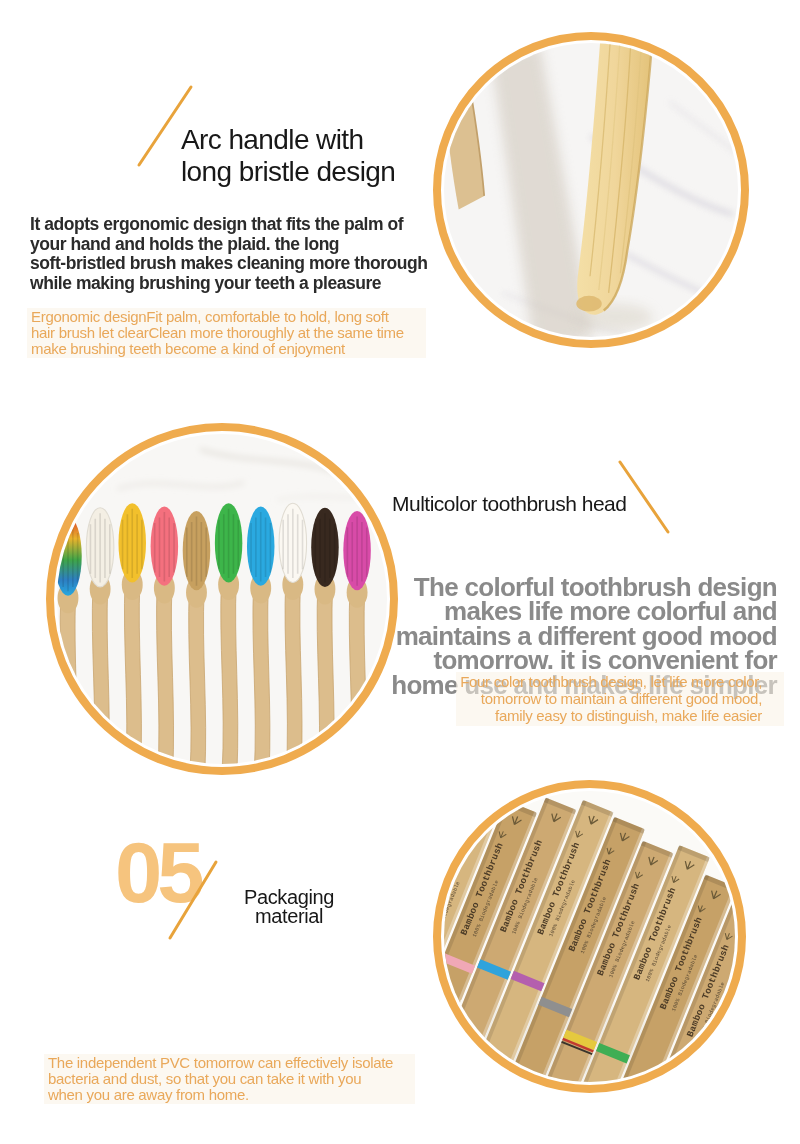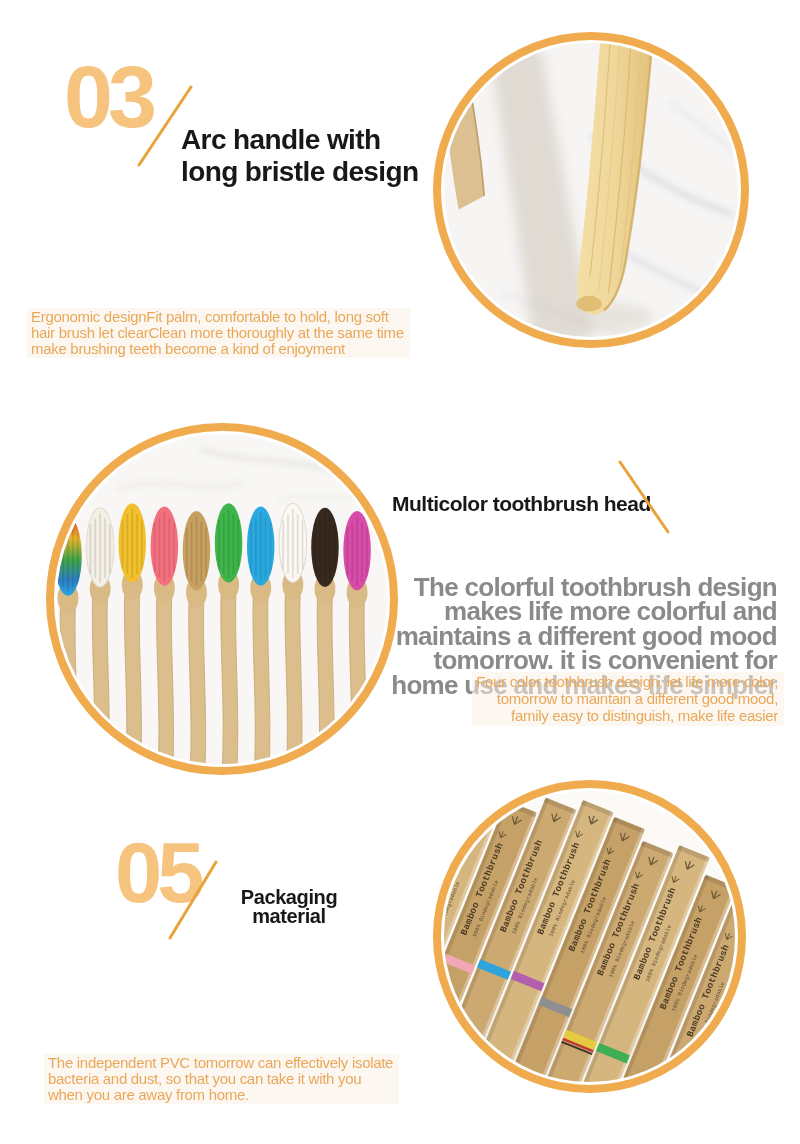--- a/index.html
+++ b/index.html
@@ -10,52 +10,55 @@
   .pre{white-space:pre-line;}
   .big-num{
     position:absolute;color:var(--number,#F6C47E);font-weight:700;line-height:1;
     letter-spacing:-5px;
   }
   #num3{left:64px;top:53px;font-size:88px;}
   #num4{left:644px;top:431px;font-size:80px;letter-spacing:-4px;}
   #num5{left:95px;top:830px;font-size:85px;margin-left:20px;}
   svg.slash{position:absolute;overflow:visible;}
   svg.slash line{stroke:var(--slash,#E8A33B);stroke-width:3;stroke-linecap:round;}
-  .title{position:absolute;font-weight:700;color:#181818;}
+  .title{position:absolute;font-weight:400;color:#181818;}
   #title3{left:181px;top:124px;font-size:28px;line-height:32px;letter-spacing:-0.6px;}
   #label4{left:392px;top:492px;font-size:21px;letter-spacing:-0.5px;}
   #title5{left:231px;top:888px;width:116px;text-align:center;font-size:20px;line-height:18.5px;letter-spacing:-0.4px;}
   .body-text{position:absolute;font-weight:700;}
   #body3{left:30px;top:215px;font-size:17.5px;line-height:19.7px;letter-spacing:-0.45px;color:var(--dark-text,#2B2B2B);}
   #body4{right:23px;top:575px;font-size:26px;line-height:24.4px;letter-spacing:-0.7px;color:var(--gray-text,#8A8A8A);text-align:right;}
   #body5{left:47px;top:954px;font-size:22.5px;line-height:21.2px;letter-spacing:-0.5px;color:#1E1E1E;}
-  .note-text{position:absolute;font-weight:400;color:var(--note-text,#E9A85A);background:rgba(250,243,229,0.55);padding:1px 6px 2px 4px;}
+  .note-text{position:absolute;font-weight:400;color:var(--note-text,#E9A85A);background:rgba(250,243,229,0.55);padding:1px 22px 2px 4px;}
   #note3{left:27px;top:308px;font-size:15px;line-height:15.8px;letter-spacing:-0.3px;}
   #note4{right:16px;top:672px;font-size:15px;line-height:17px;letter-spacing:-0.3px;text-align:right;}
   #note5{left:44px;top:1054px;font-size:15px;line-height:15.8px;letter-spacing:-0.3px;}
   .photo-circle{
     position:absolute;border:8px solid var(--ring,#EFAB4E);border-radius:50%;
     background:#ffffff;padding:3px;box-sizing:border-box;
   }
   .photo-circle svg{display:block;width:100%;height:100%;border-radius:50%;}
   #circle1{left:433px;top:32px;width:316px;height:316px;}
   #circle2{left:46px;top:423px;width:352px;height:352px;}
   #circle3{left:433px;top:780px;width:313px;height:313px;}
 </style>
 </head>
 <body>
 
 <div class="page">
 
-  <div class="big-num" id="num3">03</div>
   <svg class="slash" style="left:132px;top:83px" width="64" height="86">
     <line x1="59" y1="4" x2="7" y2="82"></line>
   </svg>
   <div class="title pre" id="title3">Arc handle with
 long bristle design</div>
+  <div class="body-text pre" id="body3">It adopts ergonomic design that fits the palm of
+your hand and holds the plaid. the long
+soft-bristled brush makes cleaning more thorough
+while making brushing your teeth a pleasure</div>
   <div class="note-text pre" id="note3">Ergonomic designFit palm, comfortable to hold, long soft
 hair brush let clearClean more thoroughly at the same time
 make brushing teeth become a kind of enjoyment</div>
 
   <div class="photo-circle" id="circle1">
     <svg viewBox="0 0 300 300">
       <defs>
         <linearGradient id="handleGrad" x1="0" y1="0" x2="1" y2="0">
           <stop offset="0" stop-color="#F4DFA6"></stop>
           <stop offset="0.5" stop-color="#F0D69B"></stop>

